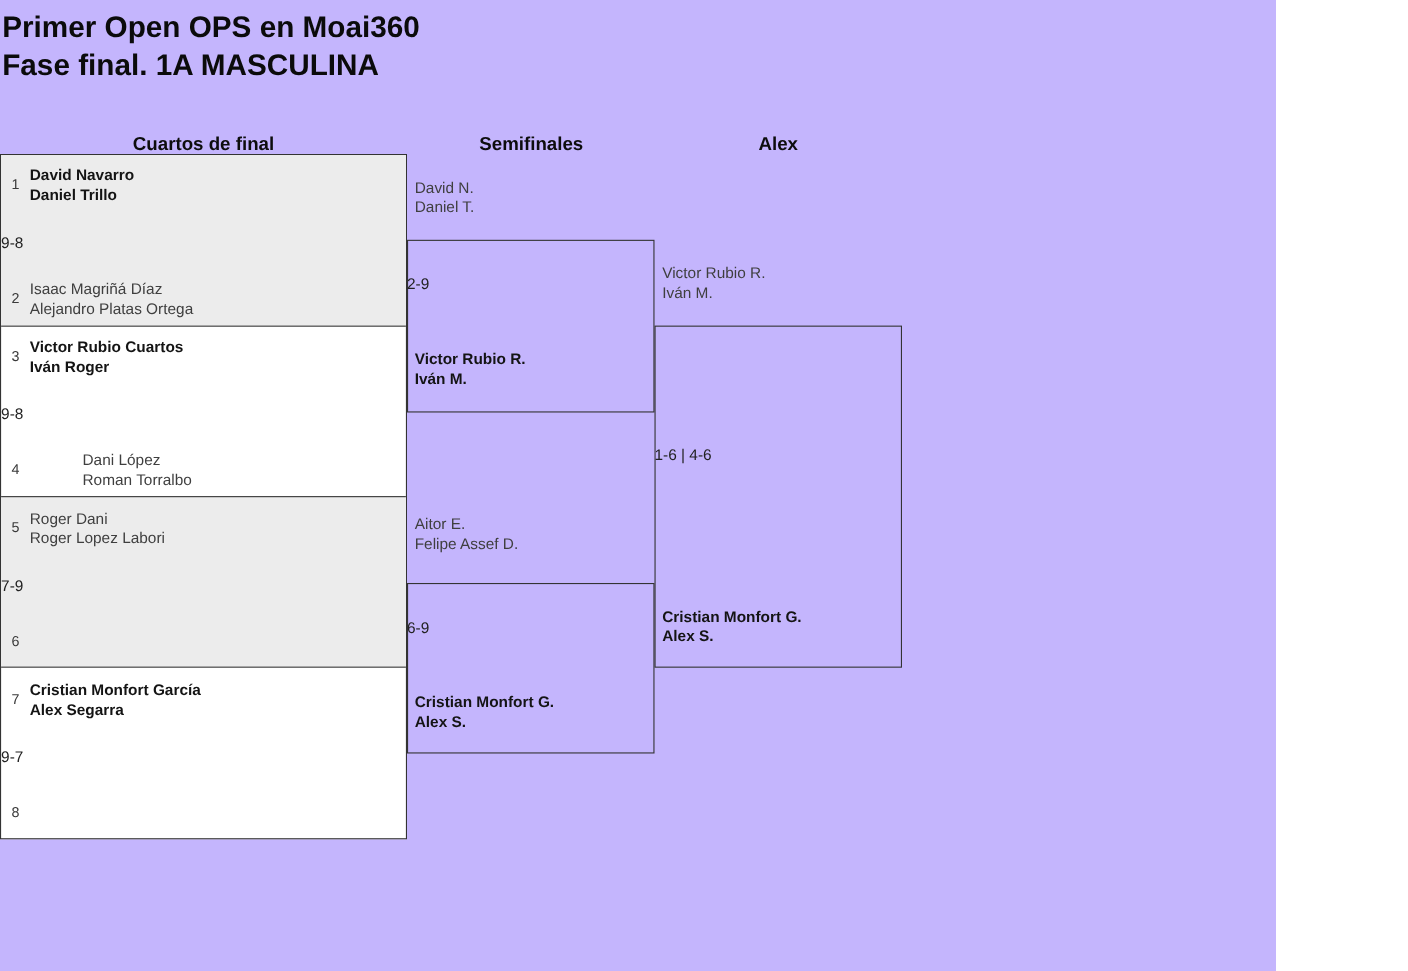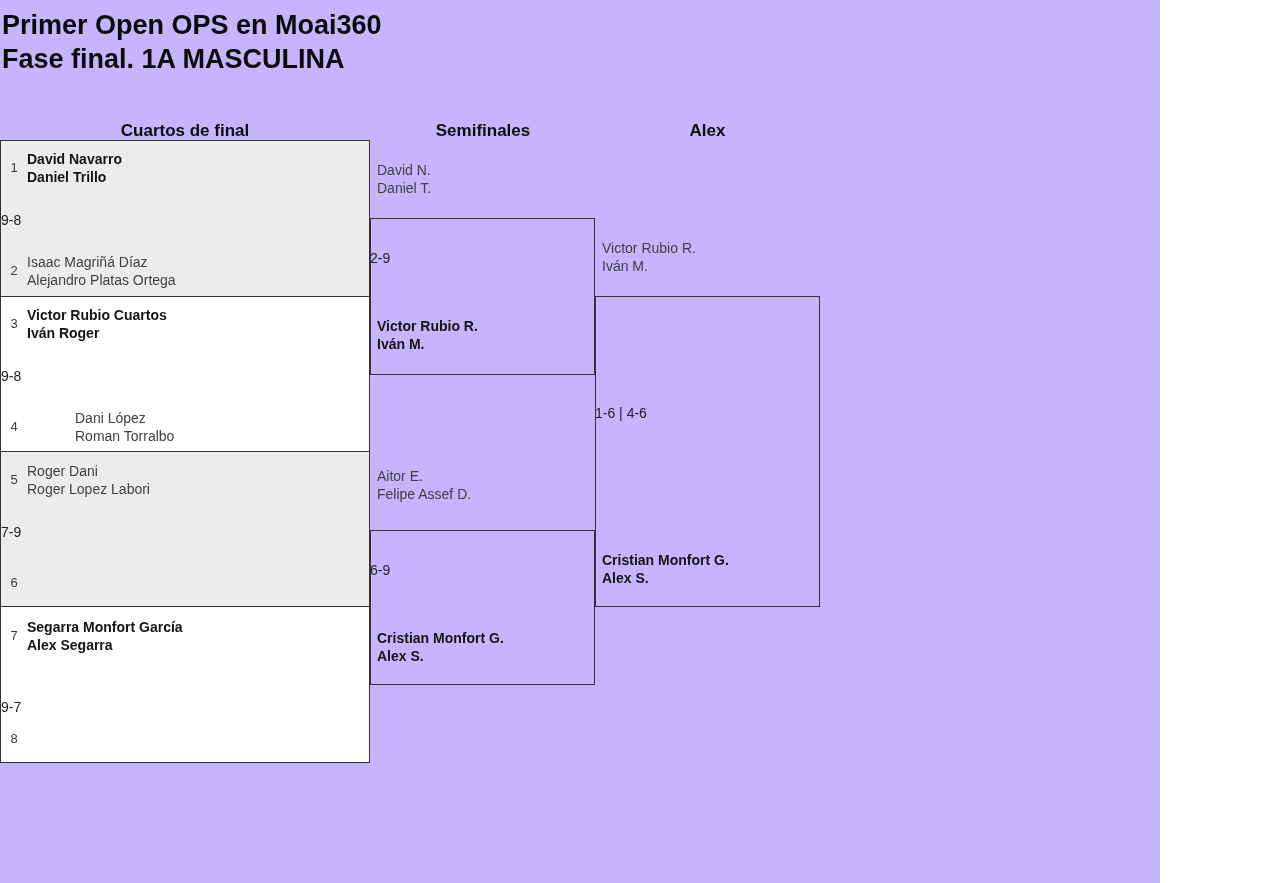--- a/index.html
+++ b/index.html
@@ -84,24 +84,24 @@
     <div class="seed" style="top:330px;">5</div>
     <div class="team" style="left:26px;top:321px;">
       <div>Roger Dani</div>
       <div>Roger Lopez Labori</div>
     </div>
     <div class="score" style="left:0;width:100%;top:382px;">7-9</div>
     <div class="seed" style="top:433px;">6</div>
 
     <div class="seed" style="top:486px;">7</div>
     <div class="team winner" style="left:26px;top:477px;">
-      <div>Segarra Monfort García</div>
+      <div>Cristian Monfort García</div>
       <div>Alex Segarra</div>
     </div>
-    <div class="score" style="left:0;width:100%;top:538px;margin-top:19px;">9-7</div>
+    <div class="score" style="left:0;width:100%;top:538px;">9-7</div>
     <div class="seed" style="top:589px;">8</div>
   </div>
 
   <div class="match-box" style="left:370px;top:218px;width:225px;height:157px;"></div>
   <div class="match-box" style="left:370px;top:530px;width:225px;height:155px;"></div>
 
   <div class="team" style="left:377px;top:161px;">
     <div>David N.</div>
     <div>Daniel T.</div>
   </div>

